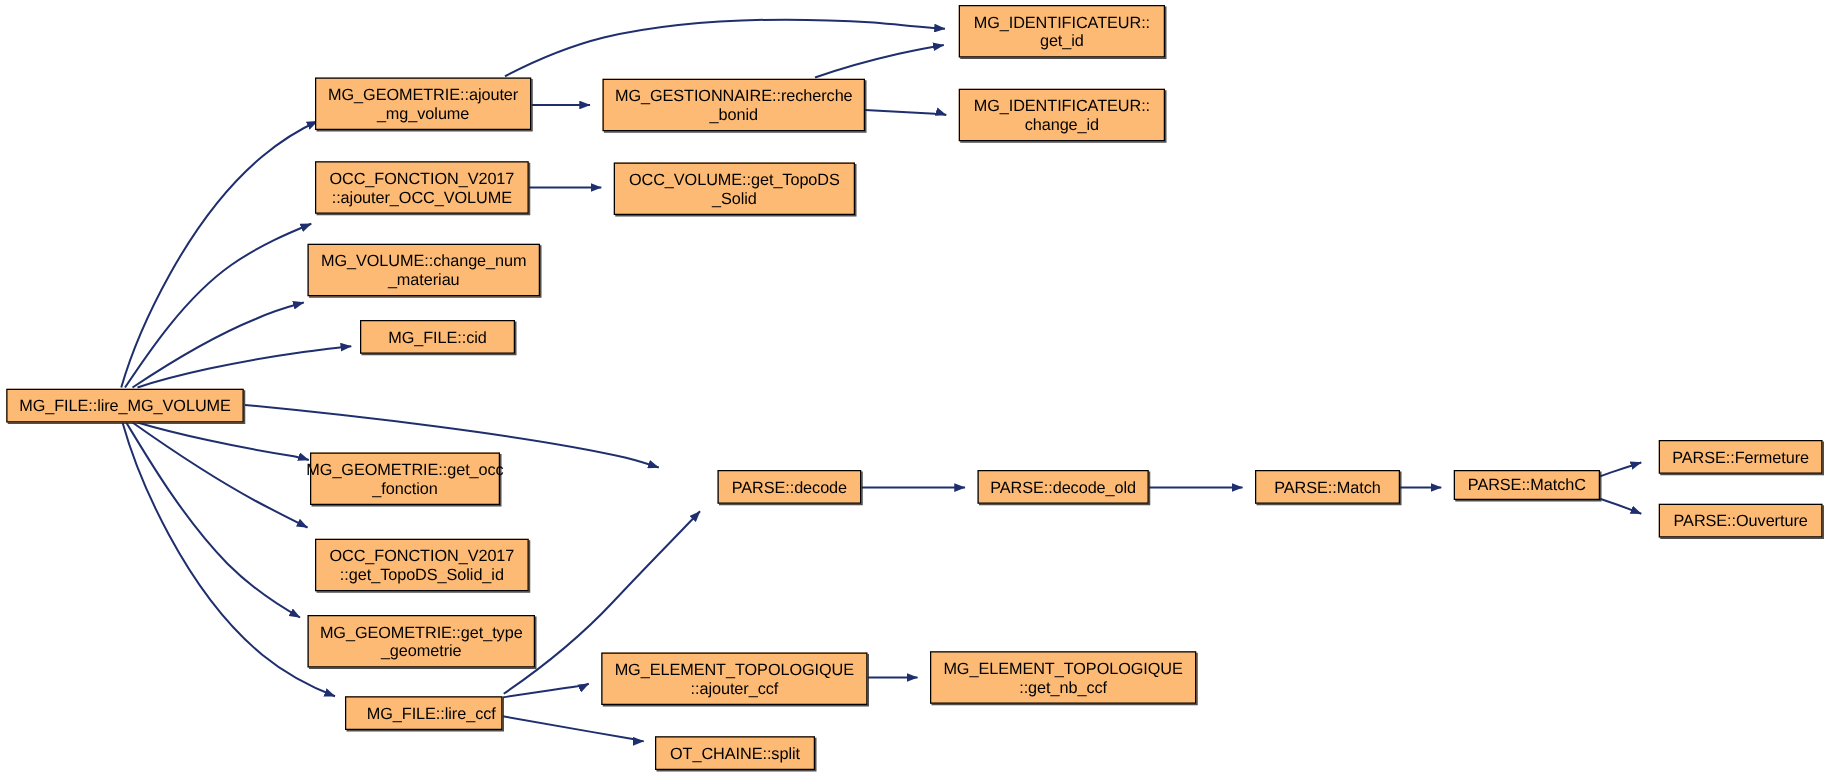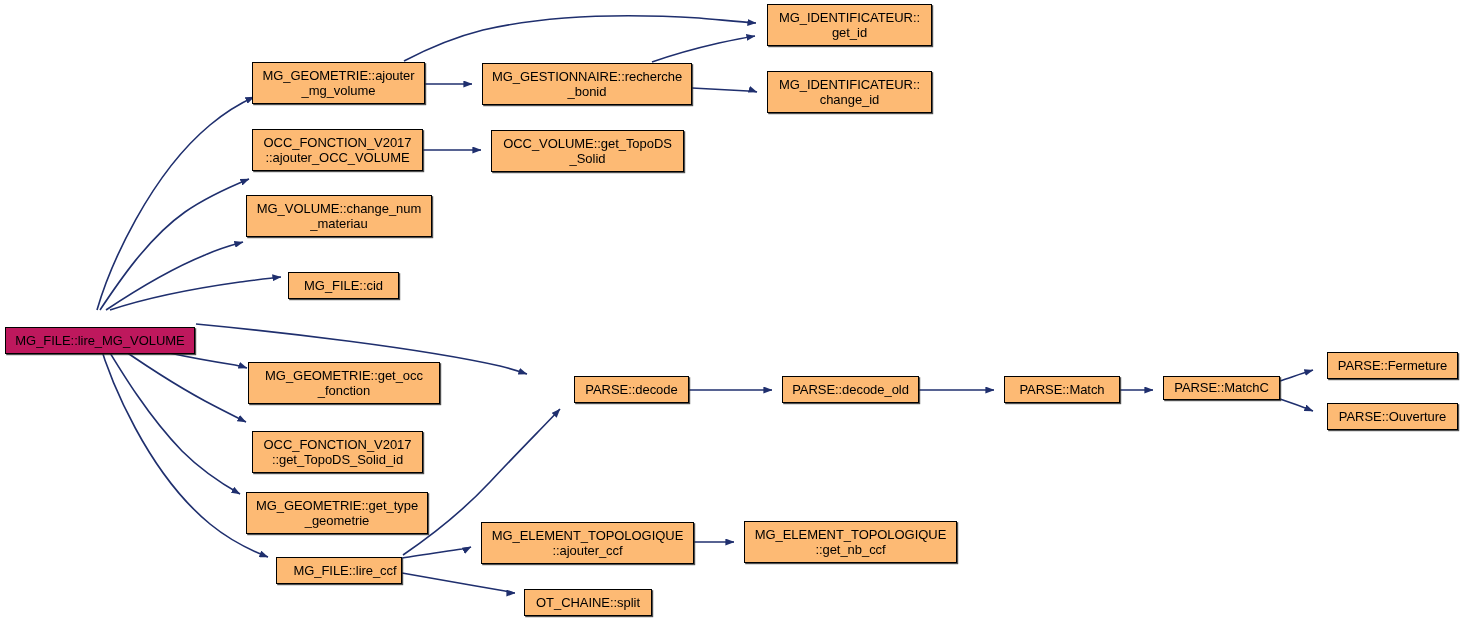--- a/index.html
+++ b/index.html
@@ -37,22 +37,21 @@
     text-align: center;
     display: flex;
     align-items: center;
     justify-content: center;
     white-space: pre-line;
     letter-spacing: -0.05px;
     box-shadow: 1.2px 1.2px 0 0 rgba(40,40,40,0.82);
     cursor: pointer;
   }
   .gnode.root {
-    background: #be185d;
-    margin-top: 16px;
+    background: #fdba74;
   }
 </style>
 </head>
 <body>
 
 <div id="graph-root" style="background: rgb(255, 255, 255);">
   <svg id="edge-layer" viewBox="0 0 1463 621" width="1463" height="621" xmlns="http://www.w3.org/2000/svg">
     <defs>
       <marker id="arrowhead" markerWidth="9" markerHeight="7" refX="8.6" refY="3.5" orient="auto" markerUnits="userSpaceOnUse">
         <polygon points="0,0 9,3.5 0,7" fill="#1f2f6e"></polygon>
@@ -93,22 +92,22 @@
       <div class="gnode" style="left: 767px; top: 4px; width: 165px; height: 42px;">MG_IDENTIFICATEUR::
 get_id</div>
       <div class="gnode" style="left: 767px; top: 71px; width: 165px; height: 42px;">MG_IDENTIFICATEUR::
 change_id</div>
       <div class="gnode" style="left: 252px; top: 129px; width: 171px; height: 42px;">OCC_FONCTION_V2017
 ::ajouter_OCC_VOLUME</div>
       <div class="gnode" style="left: 491px; top: 130px; width: 193px; height: 42px;">OCC_VOLUME::get_TopoDS
 _Solid</div>
       <div class="gnode" style="left: 246px; top: 195px; width: 186px; height: 42px;">MG_VOLUME::change_num
 _materiau</div>
-      <div class="gnode" style="left: 288px; top: 272px; width: 111px; height: 27px; text-align: center;">MG_FILE::cid</div>
-      <div class="gnode" style="left: 248px; top: 362px; width: 192px; height: 42px;">MG_GEOMETRIE::get_occ
+      <div class="gnode" style="left: 288px; top: 256px; width: 124px; height: 27px; text-align: center;">MG_FILE::cid</div>
+      <div class="gnode" style="left: 248px; top: 362px; width: 152px; height: 42px;">MG_GEOMETRIE::get_occ
 _fonction</div>
       <div class="gnode" style="left: 252px; top: 431px; width: 171px; height: 42px;">OCC_FONCTION_V2017
 ::get_TopoDS_Solid_id</div>
       <div class="gnode" style="left: 246px; top: 492px; width: 182px; height: 42px;">MG_GEOMETRIE::get_type
 _geometrie</div>
       <div class="gnode" style="left: 276px; top: 557px; width: 126px; height: 27px; padding-left: 12px;">MG_FILE::lire_ccf</div>
       <div class="gnode" style="left: 481px; top: 522px; width: 213px; height: 42px;">MG_ELEMENT_TOPOLOGIQUE
 ::ajouter_ccf</div>
       <div class="gnode" style="left: 744px; top: 521px; width: 213px; height: 42px;">MG_ELEMENT_TOPOLOGIQUE
 ::get_nb_ccf</div>

